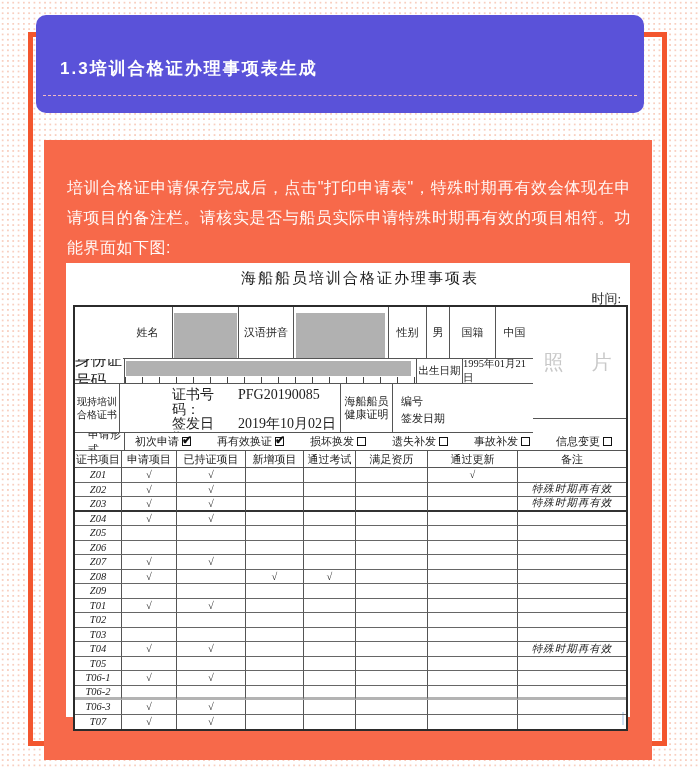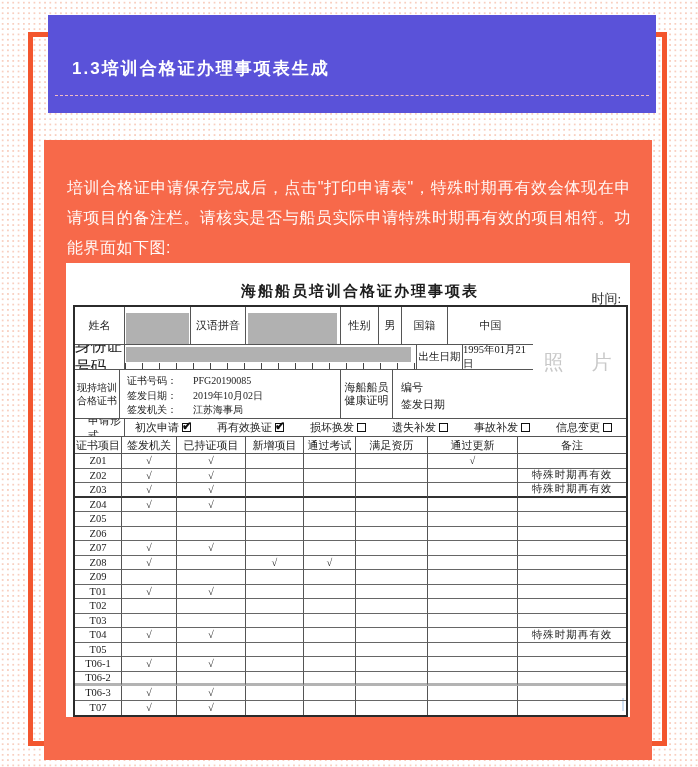--- a/index.html
+++ b/index.html
@@ -13,23 +13,24 @@
     overflow: hidden;
   }
   
   .frame {
     position: absolute; left: 28px; top: 32px;
     width: 639px; height: 714px;
     border: 5px solid #f3562e;
   }
   
   .purple-card {
-    position: absolute; left: 48px; top: 15px;
+    position: absolute; left: 36px; top: 15px;
     width: 608px; height: 98px;
     background: #5a52d9;
+    border-radius: 10px;
   }
   .section-title {
     color: #ffffff; font-size: 17px; font-weight: bold;
     letter-spacing: 2px; padding: 42px 0 0 24px;
   }
   .dashed {
     position: absolute; left: 7px; right: 7px; bottom: 17px;
     border-top: 1px dashed #f0bcc2;
   }
   
@@ -43,22 +44,22 @@
     padding: 33px 21px 0 23px; text-align: justify; letter-spacing: 0.5px;
   }
   
   .form-panel {
     position: relative;
     margin-left: 22px; width: 564px; height: 454px;
     background: #ffffff; color: #1c1c1c;
     font-family: "Liberation Serif", serif;
   }
   .form-title {
-    text-align: center; font-weight: bold; font-size: 15px;
-    letter-spacing: 2px; padding-top: 19px; margin-left: 24px;
+    text-align: center; font-weight: normal; font-size: 15px;
+    letter-spacing: 2px; padding-top: 6px; margin-left: 24px;
   }
   .time-label { position: absolute; right: 9px; top: 27px; font-size: 13px; }
   .tbl {
     position: absolute; left: 7px; top: 42px; width: 555px;
     border: 2px solid #2b2b2b; background: #fff;
   }
   .r, .irow, .ihead, .apply-row { display: flex; }
   .c, .ic {
     border-right: 1px solid #555; border-bottom: 1px solid #555;
     display: flex; align-items: center; justify-content: center;
@@ -66,59 +67,59 @@
   }
   .last { border-right: none; }
   .info-grid { display: flex; }
   .info-left { width: 458px; }
   .photo {
     width: 93px; height: 112px; border-bottom: 1px solid #555;
     display: flex; align-items: center; justify-content: center;
     color: #c8c8c8; font-size: 20px; letter-spacing: 4px;
   }
   .cursor-mark { position:absolute; right:2px; bottom:4px; width:2px; height:13px; background:#cfe0f2; }
-  .r1 { height: 38px; } .r2 { height: 25px; } .r3 { height: 49px; }
+  .r1 { height: 52px; padding-left: 48px; } .r2 { height: 25px; } .r3 { height: 49px; }
   .r1 .w-lblname{width:50px;} .r1 .w-namebox{width:66px;} .r1 .w-pinyinlbl{width:55px;}
   .r1 .w-pinyinbox{width:95px;} .r1 .w-sexlbl{width:38px;} .r1 .w-sexval{width:23px;}
   .r1 .w-natlbl{width:46px;} .r1 .w-natval{flex:1;}
   .r2 .w-idlbl{width:50px; font-size:16px; letter-spacing:-0.5px;}
   .r2 .w-comb{width:292px;} .r2 .w-birthlbl{width:46px; font-size:10.5px;} .r2 .w-birthval{flex:1; font-size:10.5px;}
   .r3 .w-curlbl{width:45px; font-size:10px; line-height:13px; text-align:center;}
   .r3 .w-certinfo{width:221px;} .r3 .w-healthlbl{width:52px; line-height:13px; text-align:center;}
   .r3 .w-healthno{flex:1;}
   .redact { position: absolute; background: #b1b1b1; z-index: 2; }
   .r-name { left: 1px; right: 1px; top: 6px; bottom: -2px; }
   .r-pinyin { left: 2px; right: 3px; top: 6px; bottom: -4px; }
   .r-id { left: 1px; right: 5px; top: 2px; height: 15px; }
   .comb {
     background-image: repeating-linear-gradient(90deg, #444 0 1px, rgba(0,0,0,0) 1px 17px);
     background-position: 0 bottom; background-size: 100% 6px; background-repeat: no-repeat;
   }
   .certinfo { display: block; padding: 4px 0 0 7px; }
-  .cert-line { display: flex; line-height: 14.5px; font-size: 10px; }
+  .cert-line { display: flex; line-height: 14.5px; font-size: 14px; margin-left: 45px; }
   .cert-line .cl { width: 66px; }
   .healthno { display: block; padding: 9px 0 0 8px; line-height: 17px; font-size: 11px; text-align: left; }
   .apply-row { height: 18px; }
   .aplbl { width: 50px; height: 100%; padding-left: 13px; }
   .options {
     flex: 1; display: flex; align-items: center; justify-content: space-between;
     padding: 0 14px 0 10px; border-bottom: 1px solid #555; font-size: 11px;
   }
   .opt { white-space: nowrap; }
   .cb {
     display: inline-block; width: 9px; height: 9px;
     border: 1px solid #111; margin-left: 3px; position: relative; top: 1px;
   }
   .cb.checked::after {
     content: "✔"; position: absolute; left: -1px; top: -5px;
     font-size: 12px; font-weight: bold; color: #111;
   }
   .ihead { height: 17px; }
   .ihead .ic { font-size: 11px; }
-  .irow { height: 14.5px; }
+  .irow { height: 14.5px; font-style: italic; }
   .irow .ic { font-size: 10.5px; border-bottom: 1px solid #666; }
   .col1{width:47px;} .col2{width:55px;} .col3{width:69px;} .col4{width:58px;}
   .col5{width:52px;} .col6{width:72px;} .col7{width:90px;} .col8{flex:1;}
   .code { font-size: 10px; font-family: "Liberation Serif", serif; }
   .tick { font-size: 11px; }
   .remark { font-size: 11px; letter-spacing: 1px; white-space: nowrap; }
   #items-body .irow:nth-child(3) .ic { border-bottom: 2px solid #333; }
   #items-body .irow:nth-child(16) .ic { border-bottom: 3px solid #b3b3b3; }
   #items-body .irow:last-child .ic { border-bottom: none; }
 </style>
@@ -221,21 +222,21 @@
   </span>
 
   <span class="opt">
     <span class="opt-label">信息变更</span><span class="cb"></span>
   </span>
 </div>
       </div>
 
       <div class="ihead">
         <div class="ic col1">证书项目</div>
-        <div class="ic col2">签发机关</div>
+        <div class="ic col2">申请项目</div>
         <div class="ic col3">已持证项目</div>
         <div class="ic col4">新增项目</div>
         <div class="ic col5">通过考试</div>
         <div class="ic col6">满足资历</div>
         <div class="ic col7">通过更新</div>
         <div class="ic col8 last">备注</div>
       </div>
 
       <div id="items-body">
   <div class="irow">

